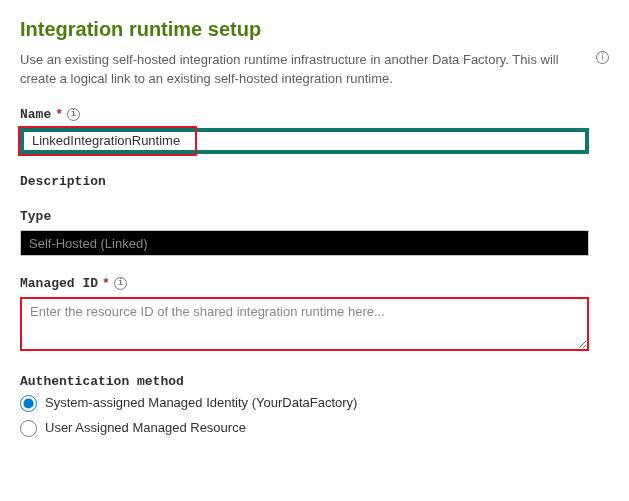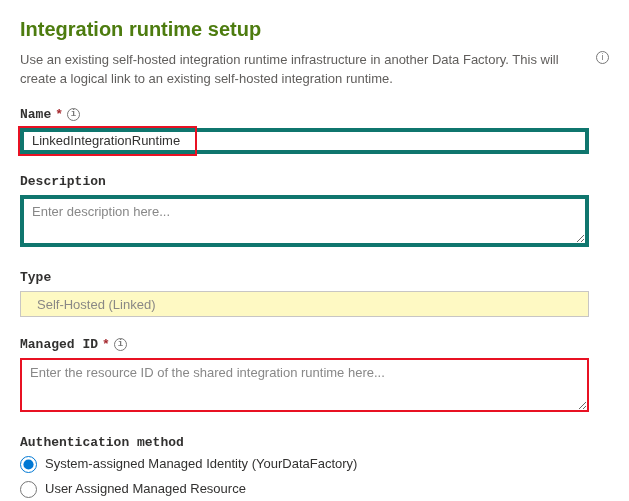--- a/index.html
+++ b/index.html
@@ -67,23 +67,23 @@
   }
   .text-input { height: 26px; }
   .textarea {
     height: 52px;
     resize: both;
   }
   .text-input::placeholder, .textarea::placeholder { color: #888; font-style: normal; }
   .readonly {
     width: 569px;
     border: 1px solid #c8c6c4;
-    background: #fef9c3;
+    background: #000000;
     color: #8a8886;
-    padding: 5px 16px;
+    padding: 5px 8px;
     height: 26px;
     font-size: 13px;
   }
   .highlight-red { outline: 2px solid #e81123; outline-offset: 0; }
   .highlight-red-thick { border: 2px solid #e81123 !important; }
   .name-wrap { width: 175px; display:inline-block; }
   .radio-group { margin-top: 6px; }
   .radio-row {
     display: flex;
     align-items: flex-start;
@@ -114,21 +114,20 @@
   </div>
   <span class="name-wrap highlight-red">
     <input class="text-input" style="width: 569px;" type="text" value="LinkedIntegrationRuntime">
   </span>
 </div>
 
 <div class="field">
   <div class="field-label">
     <span>Description</span>
   </div>
-  <textarea class="textarea" placeholder="Enter description here..." style=""></textarea>
 </div>
 
 <div class="field">
   <div class="field-label">
     <span>Type</span>
   </div>
   <div class="readonly">Self-Hosted (Linked)</div>
 </div>
 
 <div class="field">

